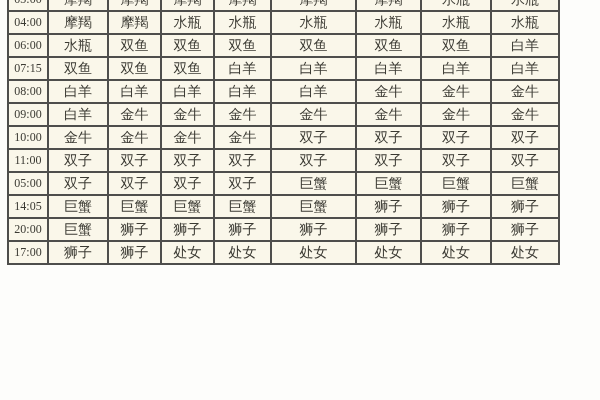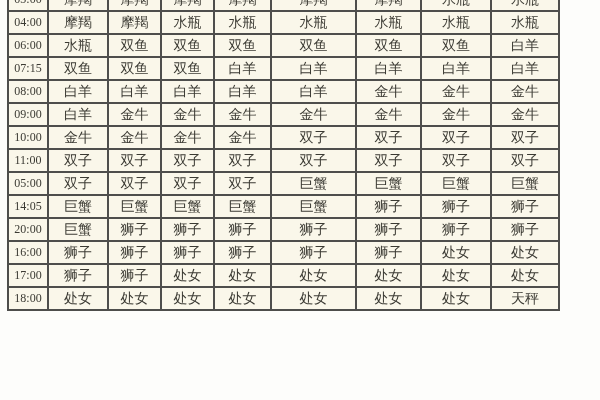--- a/index.html
+++ b/index.html
@@ -174,47 +174,25 @@
           <td>巨蟹</td>
           <td>狮子</td>
           <td>狮子</td>
           <td>狮子</td>
           <td>狮子</td>
           <td>狮子</td>
           <td>狮子</td>
           <td>狮子</td>
         </tr>
         <tr>
-          <td class="time">16:00</td>
-          <td>狮子</td>
-          <td>狮子</td>
-          <td>狮子</td>
-          <td>狮子</td>
-          <td>狮子</td>
-          <td>狮子</td>
-          <td>处女</td>
-          <td>处女</td>
-        </tr>
-        <tr>
           <td class="time">17:00</td>
           <td>狮子</td>
           <td>狮子</td>
           <td>处女</td>
           <td>处女</td>
           <td>处女</td>
           <td>处女</td>
           <td>处女</td>
           <td>处女</td>
         </tr>
-        <tr>
-          <td class="time">18:00</td>
-          <td>处女</td>
-          <td>处女</td>
-          <td>处女</td>
-          <td>处女</td>
-          <td>处女</td>
-          <td>处女</td>
-          <td>处女</td>
-          <td>天秤</td>
-        </tr>
       </tbody>
   </table>
 </div>
 
 </body></html>

